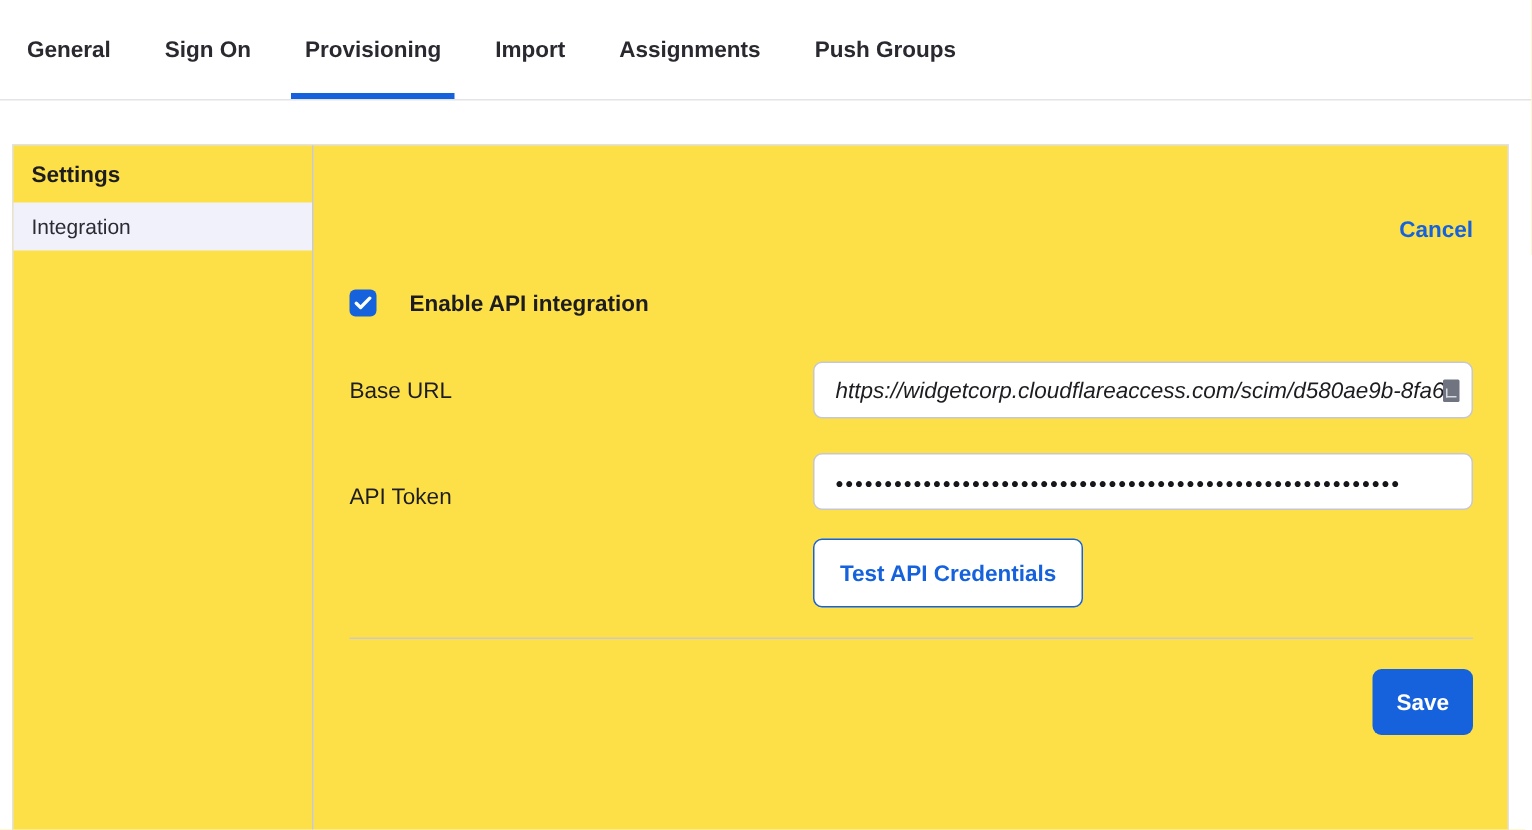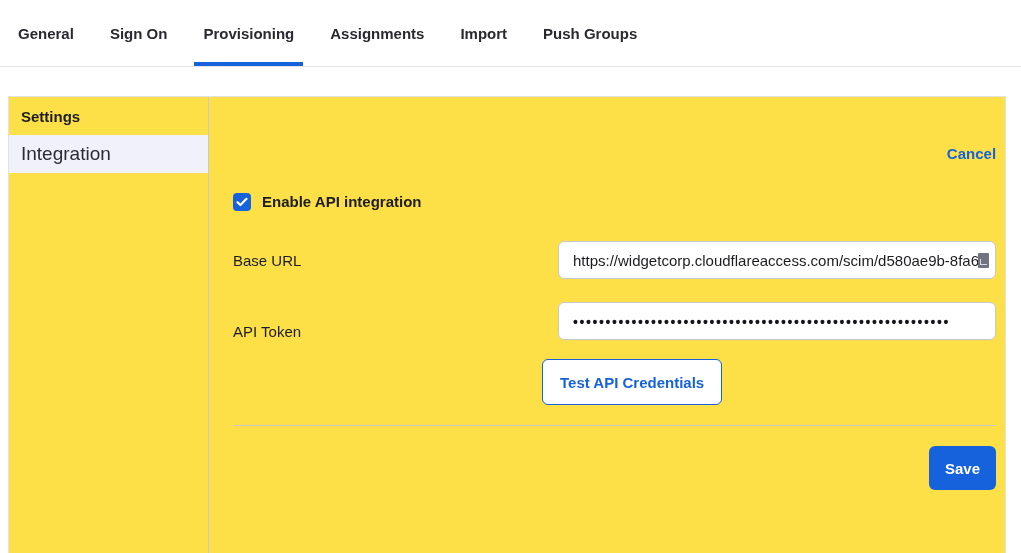--- a/index.html
+++ b/index.html
@@ -14,42 +14,42 @@
     border-bottom:4px solid transparent; }
   .tab.active { border-bottom-color:#1662dd; }
 
   
   .content-box { margin:29px 7px 0 8px; width:998px; height:465px;
     border:1px solid #e1e1e6; background:#fde047; display:flex; }
 
   
   .sidebar { width:200px; flex:0 0 200px; border-right:1px solid #c9c9d0; }
   .sidebar-header { padding:11px 12px 10px 12px; font-size:15px; font-weight:700; color:#1d1d21; }
-  .sidebar-item { padding:8px 12px; font-size:19px; color:#2b2b33; cursor:pointer; }
+  .sidebar-item { padding:8px 12px; font-size:14px; color:#2b2b33; cursor:pointer; }
   .sidebar-item.selected { background:#f0f1fb; }
 
   
   .main { flex:1; padding:0 23px 0 24px; display:flex; flex-direction:column; }
   .cancel-row { display:flex; justify-content:flex-end; margin-top:48px;text-align:right; }
   .cancel-link { color:#1662dd; font-size:15px; font-weight:700; cursor:pointer; text-decoration:none; }
 
-  .checkbox-row { display:flex; align-items:flex-start; gap:11px; margin-top:31px; }
+  .checkbox-row { display:flex; align-items:center; gap:22px; margin-top:31px; }
   .checkbox { width:18px; height:18px; border-radius:4px; background:#1662dd;
     display:flex; align-items:center; justify-content:center; cursor:pointer; flex:0 0 18px; }
   .checkbox svg { display:block; }
   .checkbox-label { font-size:15px; font-weight:700; color:#1d1d21; }
 
   .description { margin-top:42px; font-size:15px; color:#6e6e78; line-height:20px; }
 
-  .form-row { display:flex; align-items:center; margin-top:30px;gap:16px; }
+  .form-row { display:flex; align-items:center; margin-top:30px; }
   .form-row + .form-row { margin-top:23px;align-items:flex-end; }
   .form-label { flex:0 0 309px; font-size:15px; color:#1d1d21; }
   .text-input { flex:1; height:38px; border:1px solid #c7c7cf; border-radius:6px;
     background:#fff; padding:0 6px 0 14px; font-size:15px; color:#1d1d21;
-    display:flex; align-items:center; overflow:hidden; cursor:text; }
+    display:flex; align-items:center; overflow:hidden; cursor:text;font-style:italic; }
   .text-input .value { white-space:nowrap; overflow:hidden; flex:0 1 auto; }
   .sel-block { flex:0 0 11px; width:11px; height:15px; background:#6f7480;
     border-radius:1px; margin-left:-1px; position:relative; }
   .sel-block::after { content:""; position:absolute; left:2px; top:6px; width:6px; height:5px;
     border-left:1px solid #d9dbe0; border-bottom:1px solid #d9dbe0; }
   .masked .value { letter-spacing:1.6px; font-size:14px; font-weight:700; color:#17171b;
     transform:translateY(1px); }
 
   .test-btn-row { margin-top:19px; padding-left:309px; }
   .test-btn { display:inline-block; background:#fff; border:1px solid #1662dd; border-radius:6px;
@@ -63,22 +63,22 @@
     font-size:15px; font-weight:700; padding:8px 16px; height:44px; cursor:pointer;
     font-family:"Liberation Sans", sans-serif; }
 </style>
 </head>
 <body>
 
 <div class="tabbar">
   <div class="tab">General</div>
   <div class="tab">Sign On</div>
   <div class="tab active">Provisioning</div>
+  <div class="tab">Import</div>
   <div class="tab">Assignments</div>
-  <div class="tab">Import</div>
   <div class="tab">Push Groups</div>
 </div>
 
 <div class="content-box">
 
   <div class="sidebar">
     <div class="sidebar-header">Settings</div>
     <div class="sidebar-item selected">Integration</div>
   </div>
 

